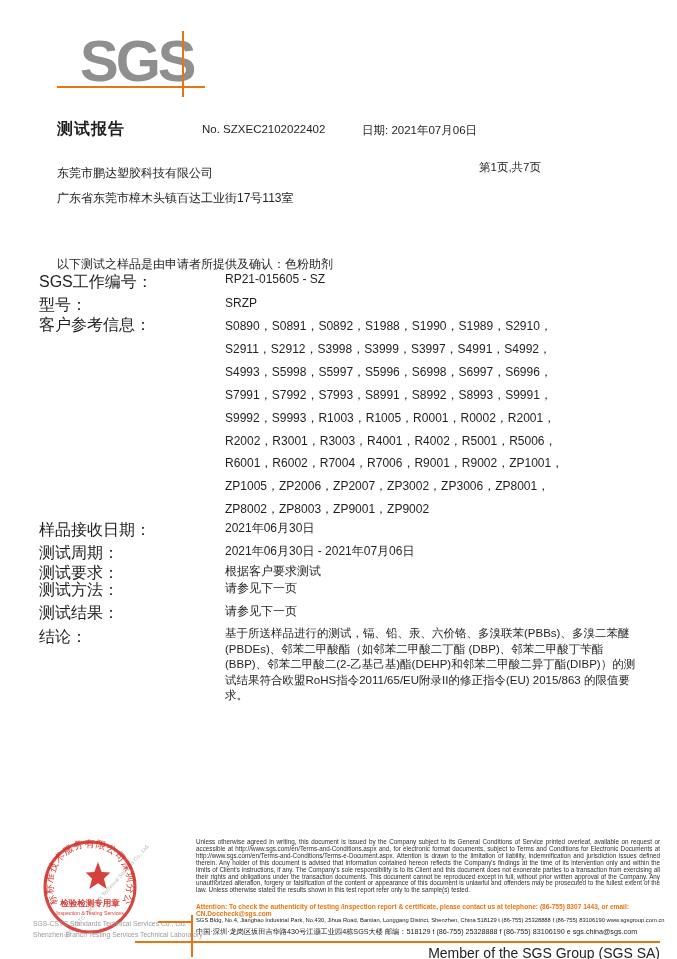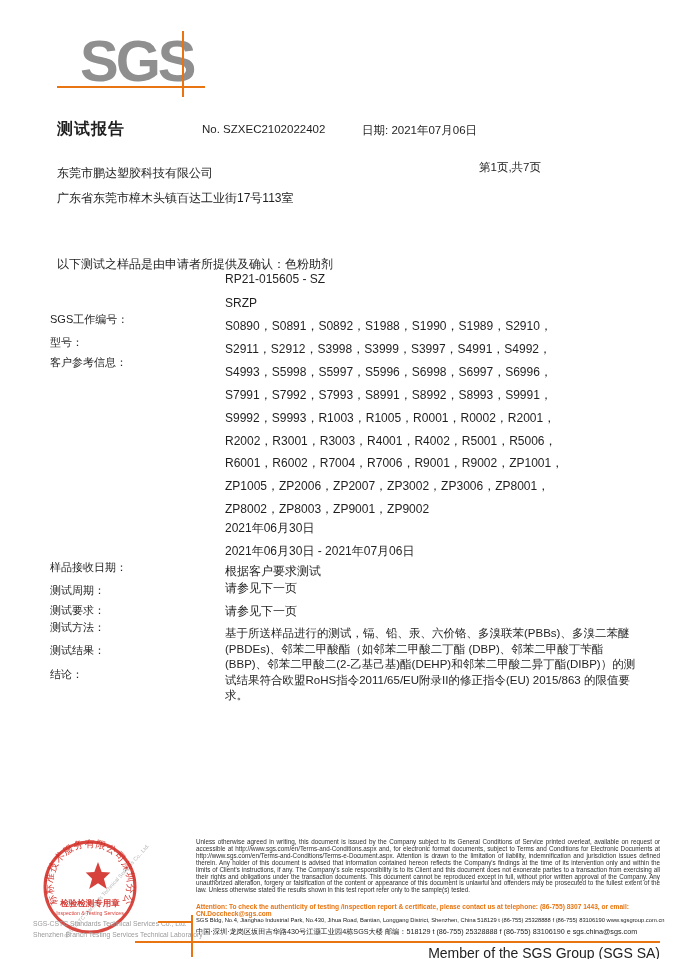--- a/index.html
+++ b/index.html
@@ -27,21 +27,21 @@
   
   .report-title{left:57px;top:119px;font-size:16px;font-weight:bold;letter-spacing:1px;}
   .report-no{left:202px;top:123px;font-size:11.5px;}
   .report-date{left:362px;top:123px;font-size:11.5px;}
   .page-indicator{left:479px;top:123px;font-size:11.5px;margin-top:37px;}
   
   .applicant-name{left:57px;top:165px;font-size:12px;}
   .applicant-address{left:57px;top:190px;font-size:12px;}
   
   .intro{left:57px;top:250px;font-size:12px;margin-top:6px;}
-  .lbl{position:absolute;left:50px;font-size:11px;white-space:nowrap;margin-top:40px;}
+  .lbl{position:absolute;left:39px;font-size:16px;white-space:nowrap;}
   .val{position:absolute;left:225px;font-size:12px;white-space:nowrap;}
   .ref-lines{position:absolute;left:225px;top:315px;font-size:12px;line-height:22.9px;}
   .conclusion-text{
     position:absolute;left:225px;top:626px;width:414px;
     font-size:11.5px;line-height:15.6px;white-space:normal;
   }
   
   .disclaimer{
     left:196px;top:839px;width:464px;
     font-size:6.3px;line-height:6.9px;color:#2e2e2e;

